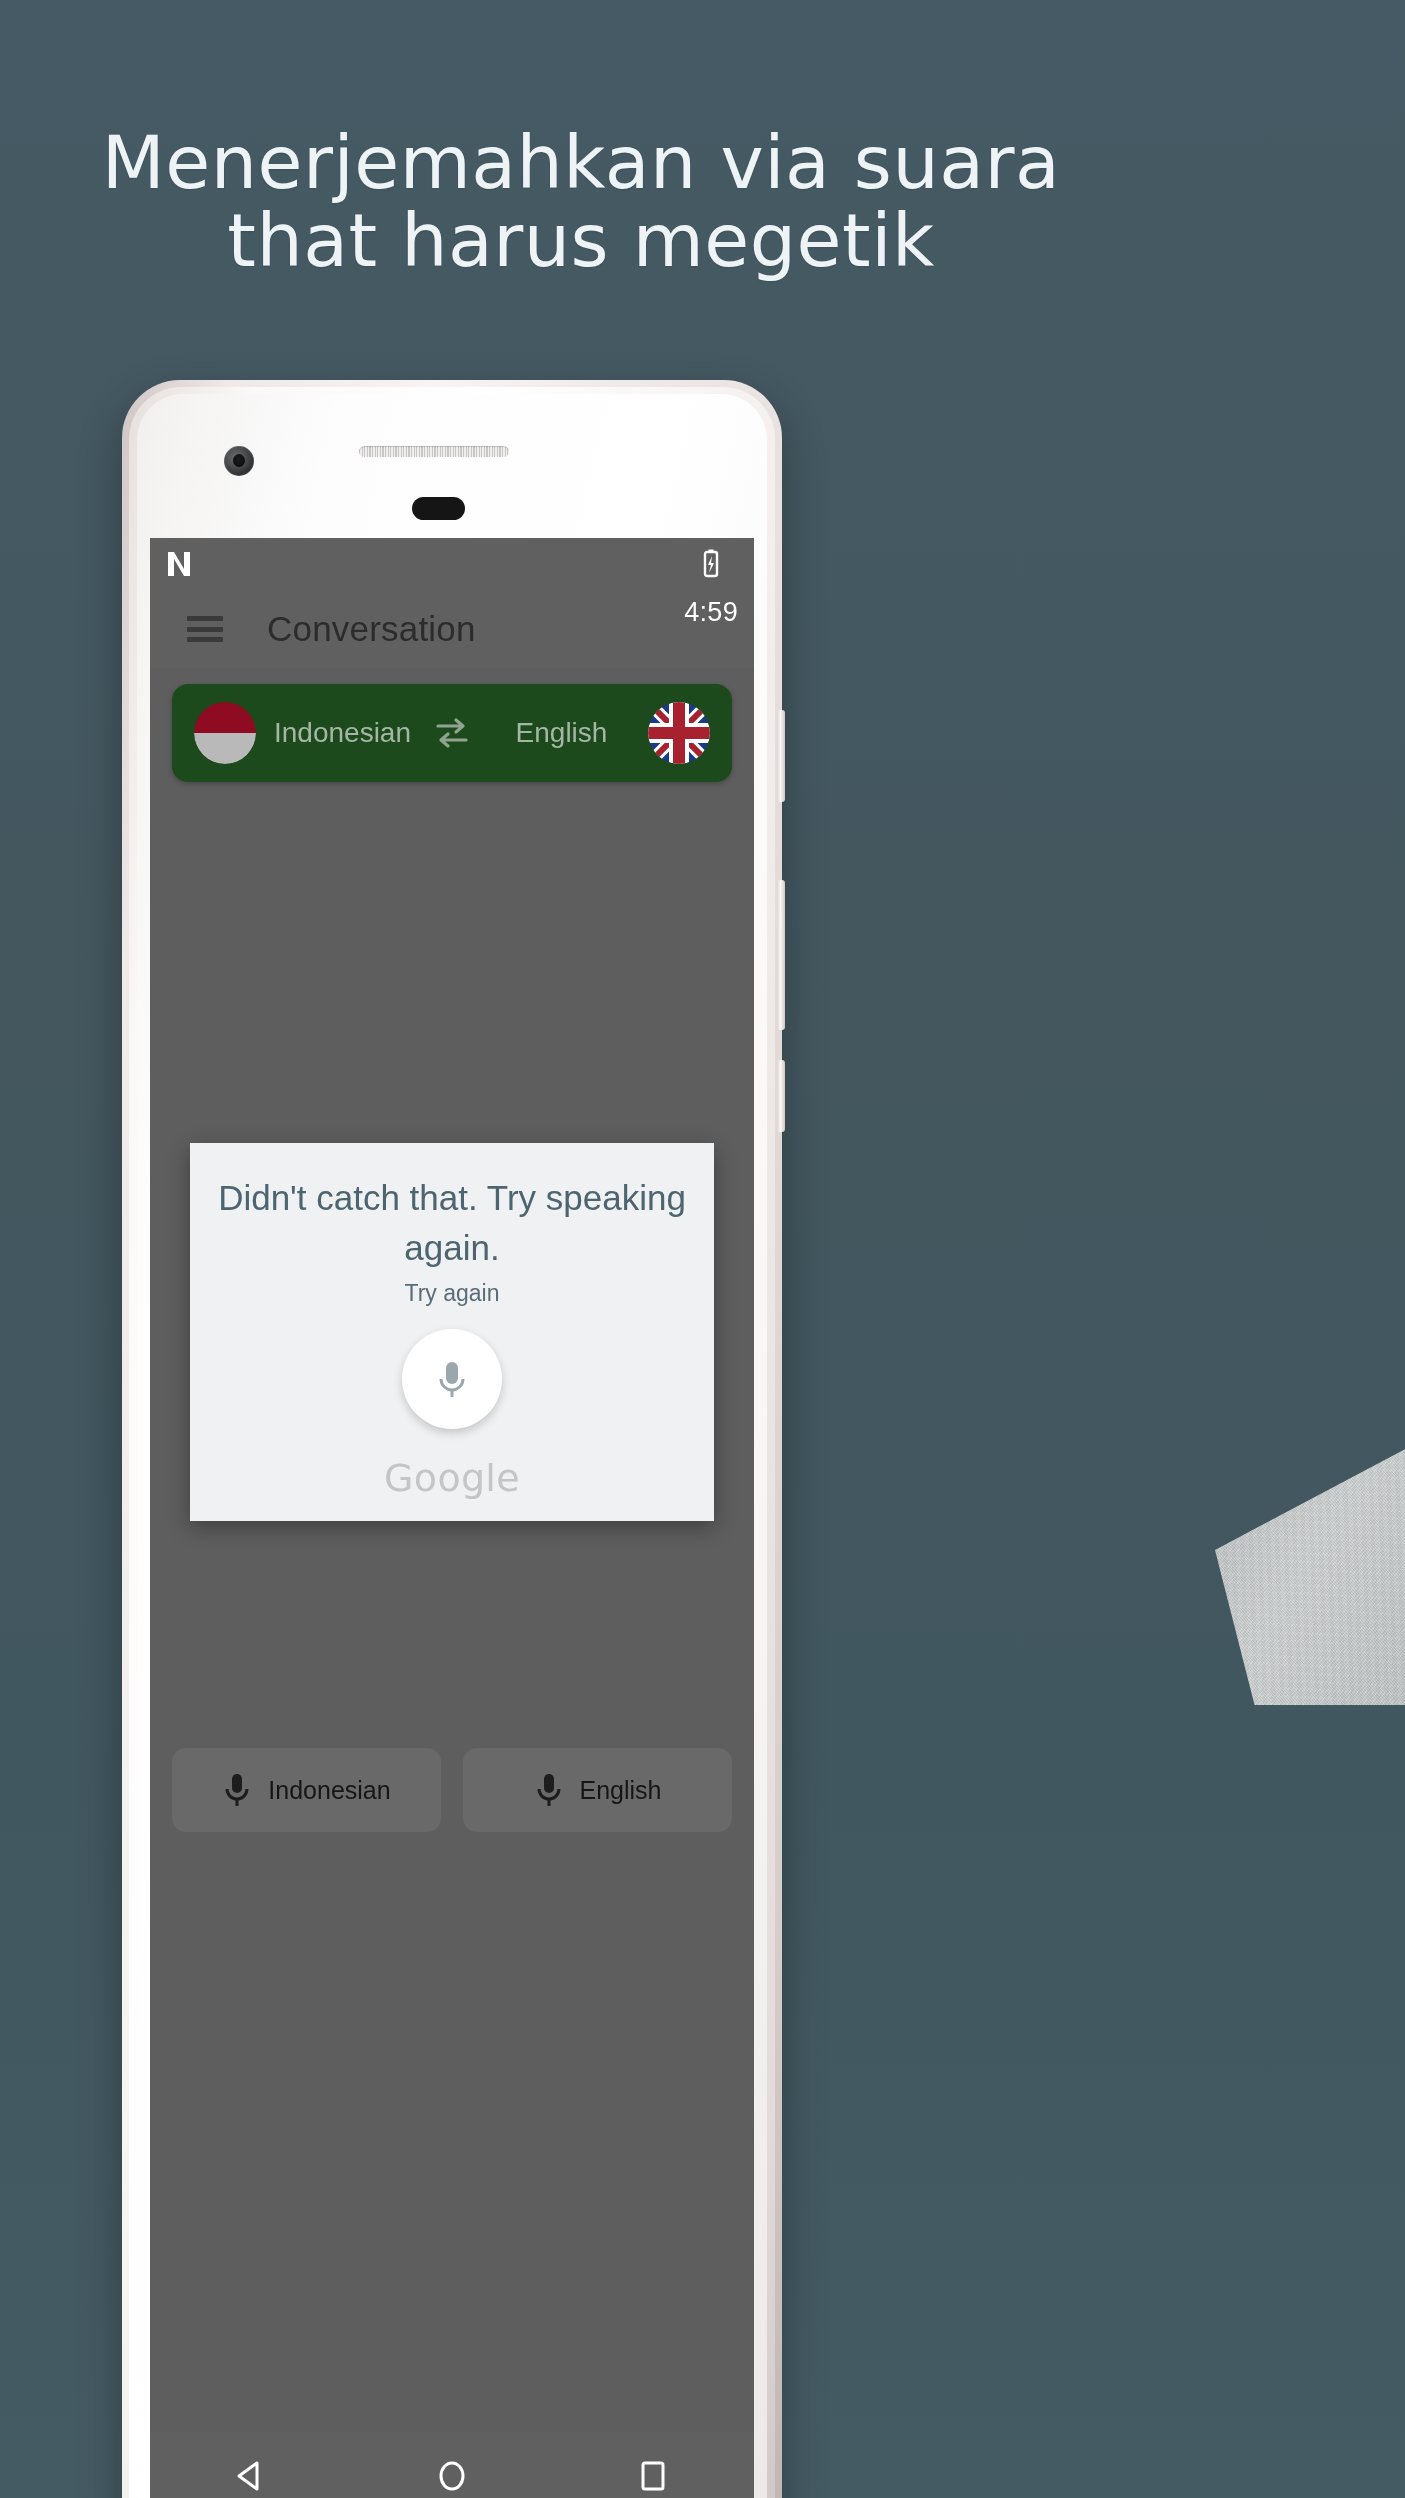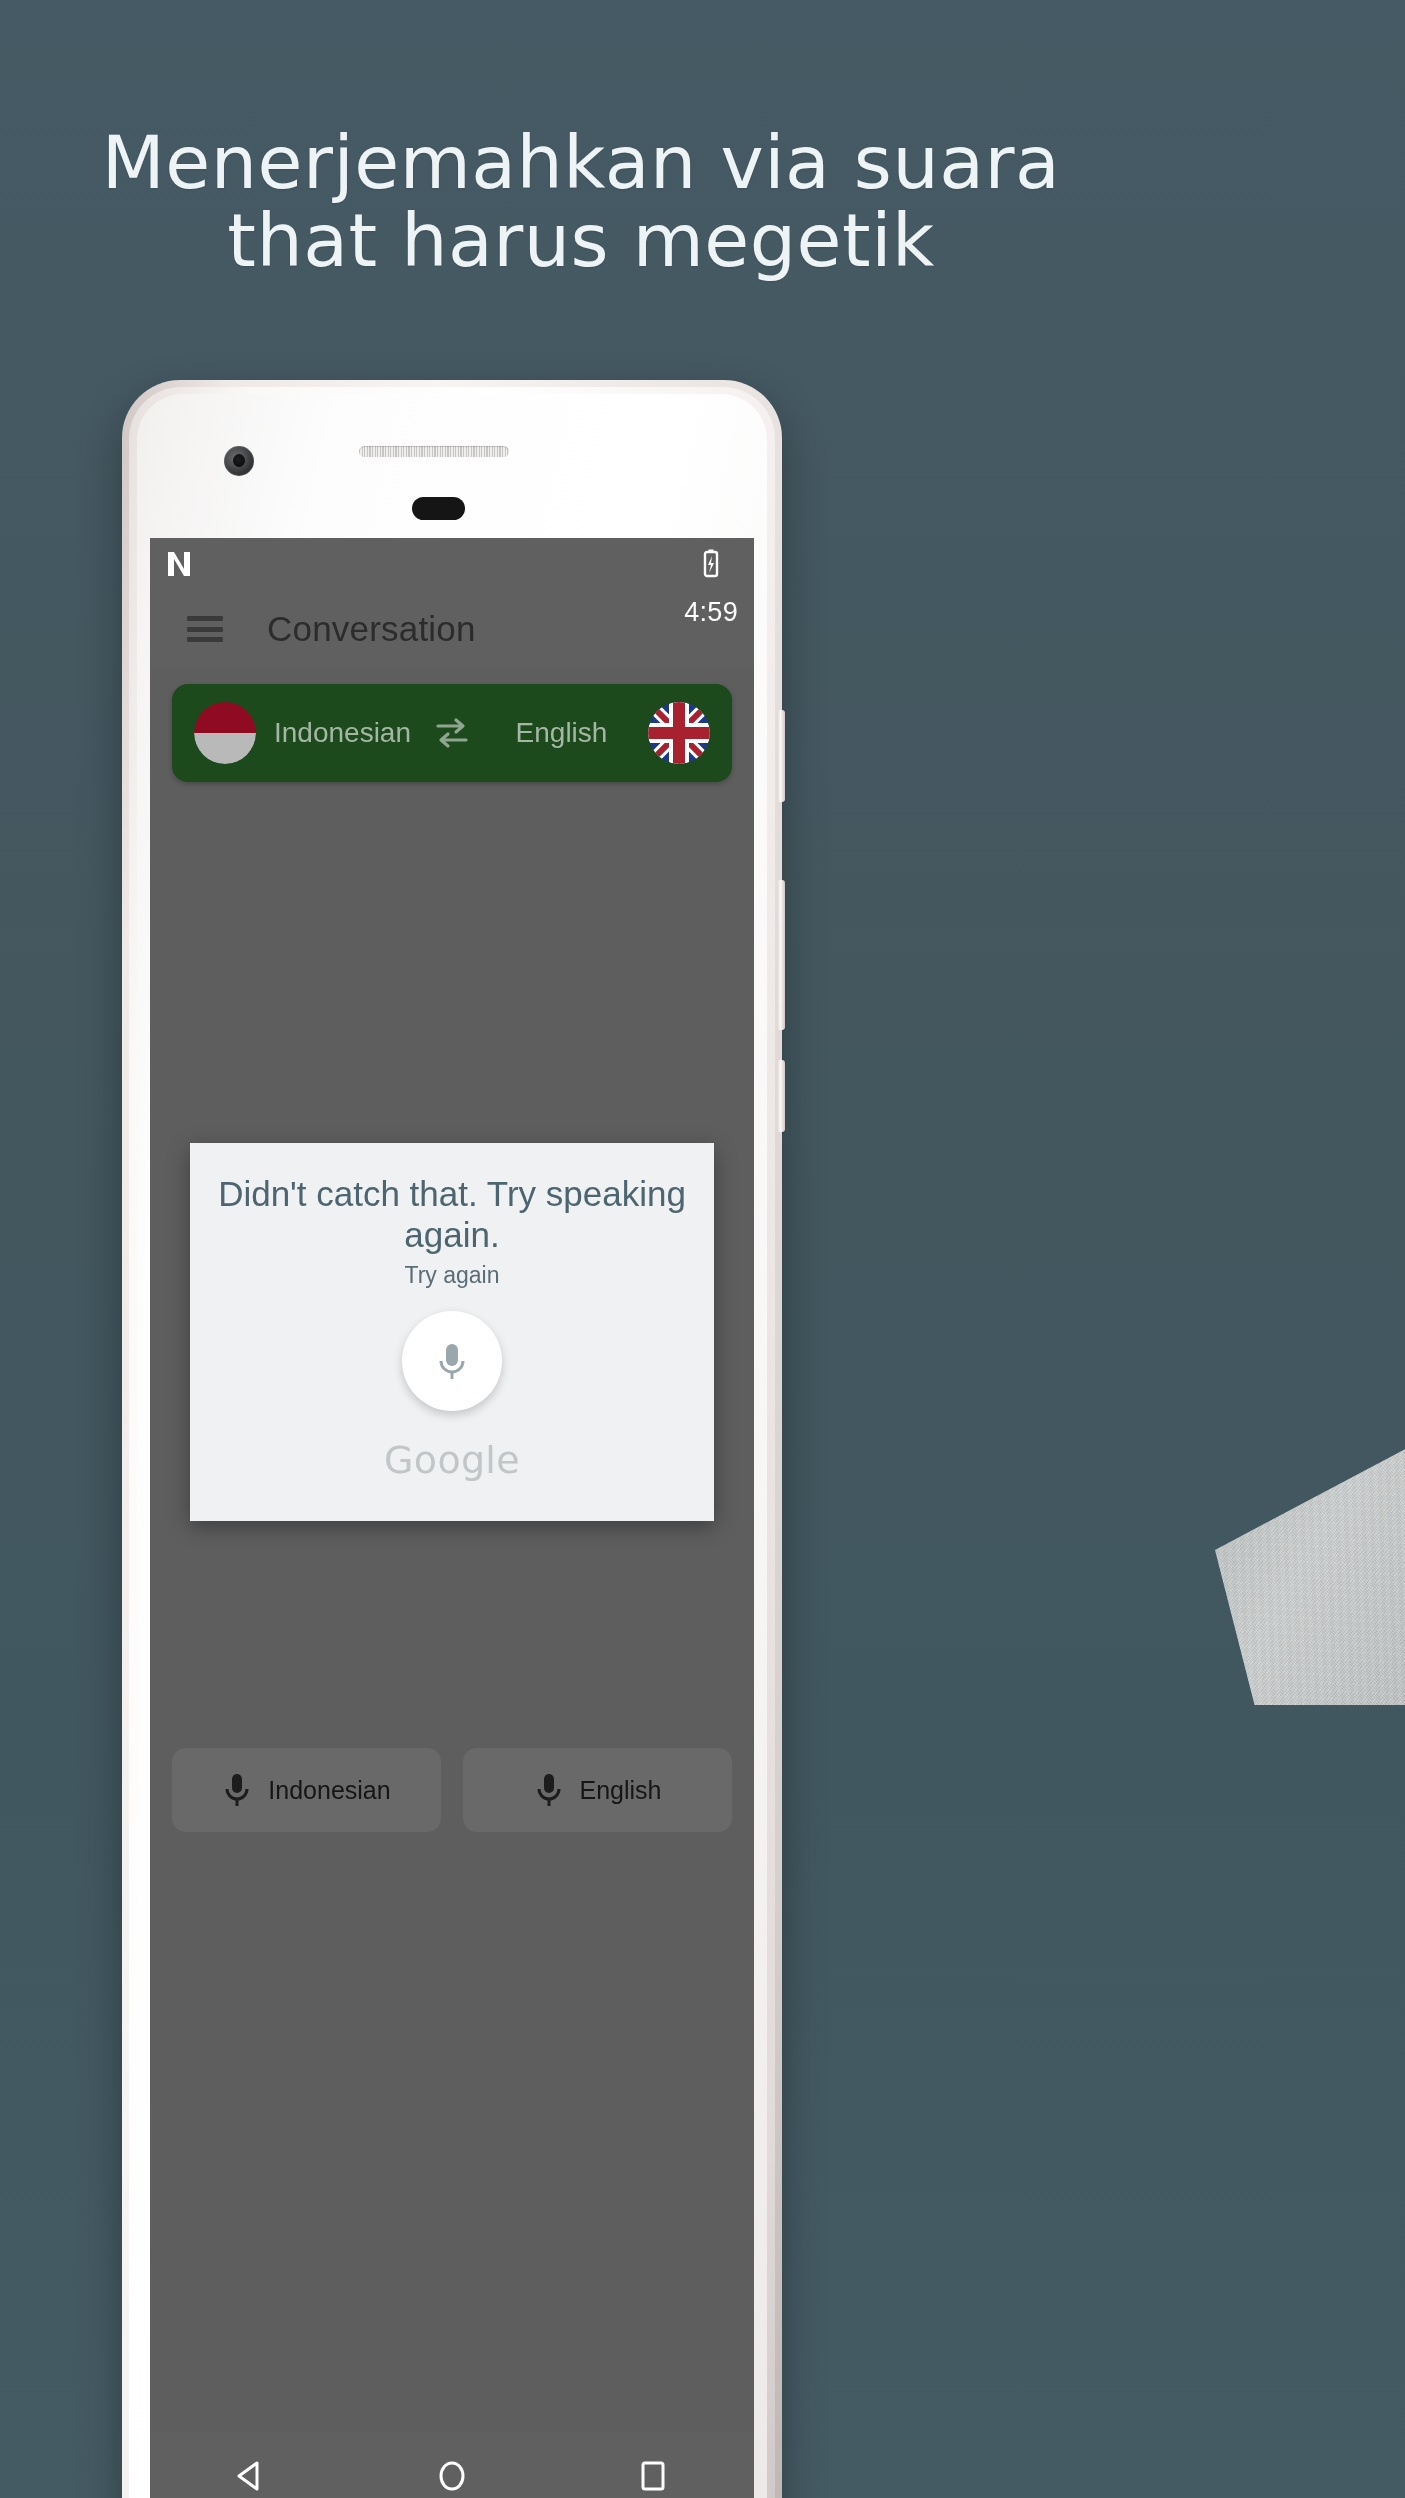--- a/index.html
+++ b/index.html
@@ -268,21 +268,21 @@
     height: 378px;
     background: #eff1f2;
     box-shadow: 0 6px 20px rgba(0,0,0,.34);
     text-align: center;
     box-sizing: border-box;
     padding-top: 30px;
   }
   .card-title {
     color: #4d6570;
     font-size: 35px;
-    line-height: 41px;
+    line-height: 50px;
     font-weight: 400;
     padding: 0 24px;
     font-family: "Liberation Sans", sans-serif;
   }
   .card-sub {
     margin-top: 7px;
     color: #5a6e78;
     font-size: 23px;
     font-family: "Liberation Sans", sans-serif;
   }

